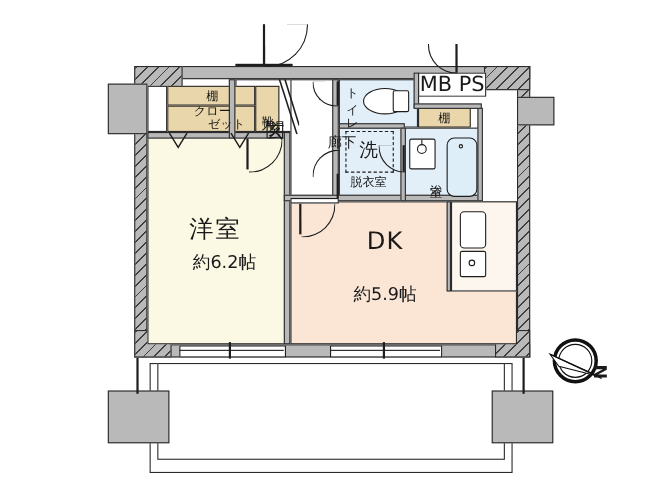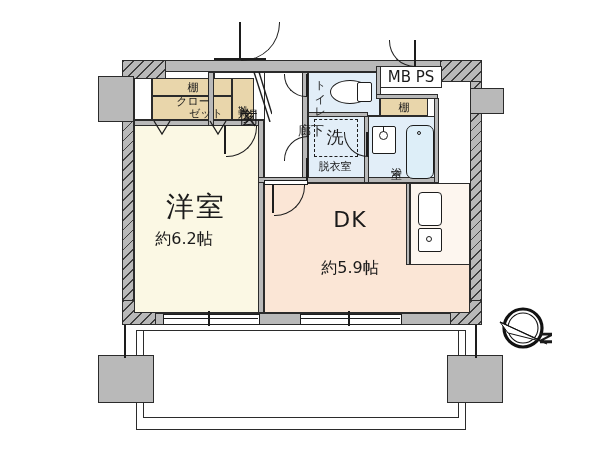--- a/index.html
+++ b/index.html
@@ -160,22 +160,22 @@
   </div>
 
   <div class="sliding" style="left:163px;top:314px;width:95px;height:9px;"></div>
   <div class="dline" style="left:208px;top:311px;width:2px;height:15px;"></div>
   <div class="dline" style="left:163px;top:318px;width:95px;height:1.4px;"></div>
 
   <div class="sliding" style="left:300px;top:314px;width:100px;height:9px;"></div>
   <div class="dline" style="left:348px;top:311px;width:2px;height:15px;"></div>
   <div class="dline" style="left:300px;top:318px;width:100px;height:1.4px;"></div>
 
-  <div class="lbl c" style="left:196px;top:209px;font-size:28px;letter-spacing:2px;font-family:Liberation Mono, monospace;">洋室</div>
-  <div class="lbl c" style="left:184px;top:239px;font-size:16px;">約6.2帖</div>
+  <div class="lbl c" style="left:196px;top:209px;font-size:22px;letter-spacing:2px;">洋室</div>
+  <div class="lbl c" style="left:204px;top:239px;font-size:16px;">約6.2帖</div>
 
   <div class="lbl c" style="left:350px;top:220px;font-size:22px;letter-spacing:1px;">DK</div>
   <div class="lbl c" style="left:350px;top:268px;font-size:16px;">約5.9帖</div>
 
   <div class="lbl c vert" style="left:249px;top:96px;font-size:17px;">玄関</div>
 
   <div class="lbl c" style="left:285px;top:130px;font-size:13px;margin-left:26px;">廊下</div>
 
   <div class="lbl c" style="left:193px;top:87px;font-size:11px;">棚</div>
   <div class="lbl c" style="left:193px;top:101px;font-size:11px;">クロー</div>
@@ -185,21 +185,21 @@
 
   <div class="lbl c vert" style="left:320px;top:93px;font-size:11px;">トイレ</div>
 
   <div class="lbl c" style="left:335px;top:137px;font-size:17px;">洗</div>
   <div class="lbl c" style="left:335px;top:166px;font-size:11px;">脱衣室</div>
 
   <div class="lbl c vert" style="left:396px;top:160px;font-size:11px;">浴室</div>
 
   <div class="lbl c" style="left:404px;top:107px;font-size:11px;">棚</div>
 
-  <div class="lbl c" style="left:411px;top:77px;font-size:15px;">MB PS</div>
+  <div class="lbl c" style="left:411px;top:77px;font-size:19px;">MB PS</div>
 
   <div class="abs" style="left:492px;top:298px;width:70px;height:70px;">
     <svg width="70" height="70" viewBox="0 0 70 70">
       <circle cx="31" cy="30" r="19" fill="none" stroke="#111" stroke-width="3.2"></circle>
       <circle cx="31" cy="30" r="15" fill="none" stroke="#111" stroke-width="1.1"></circle>
       <polygon points="52,44 8,24 18,30" fill="#111"></polygon>
       <polygon points="52,44 8,24 16,35" fill="#fff" stroke="#111" stroke-width="1"></polygon>
       <line x1="8" y1="24" x2="55" y2="46" stroke="#111" stroke-width="1.1"></line>
     </svg>
   </div>

